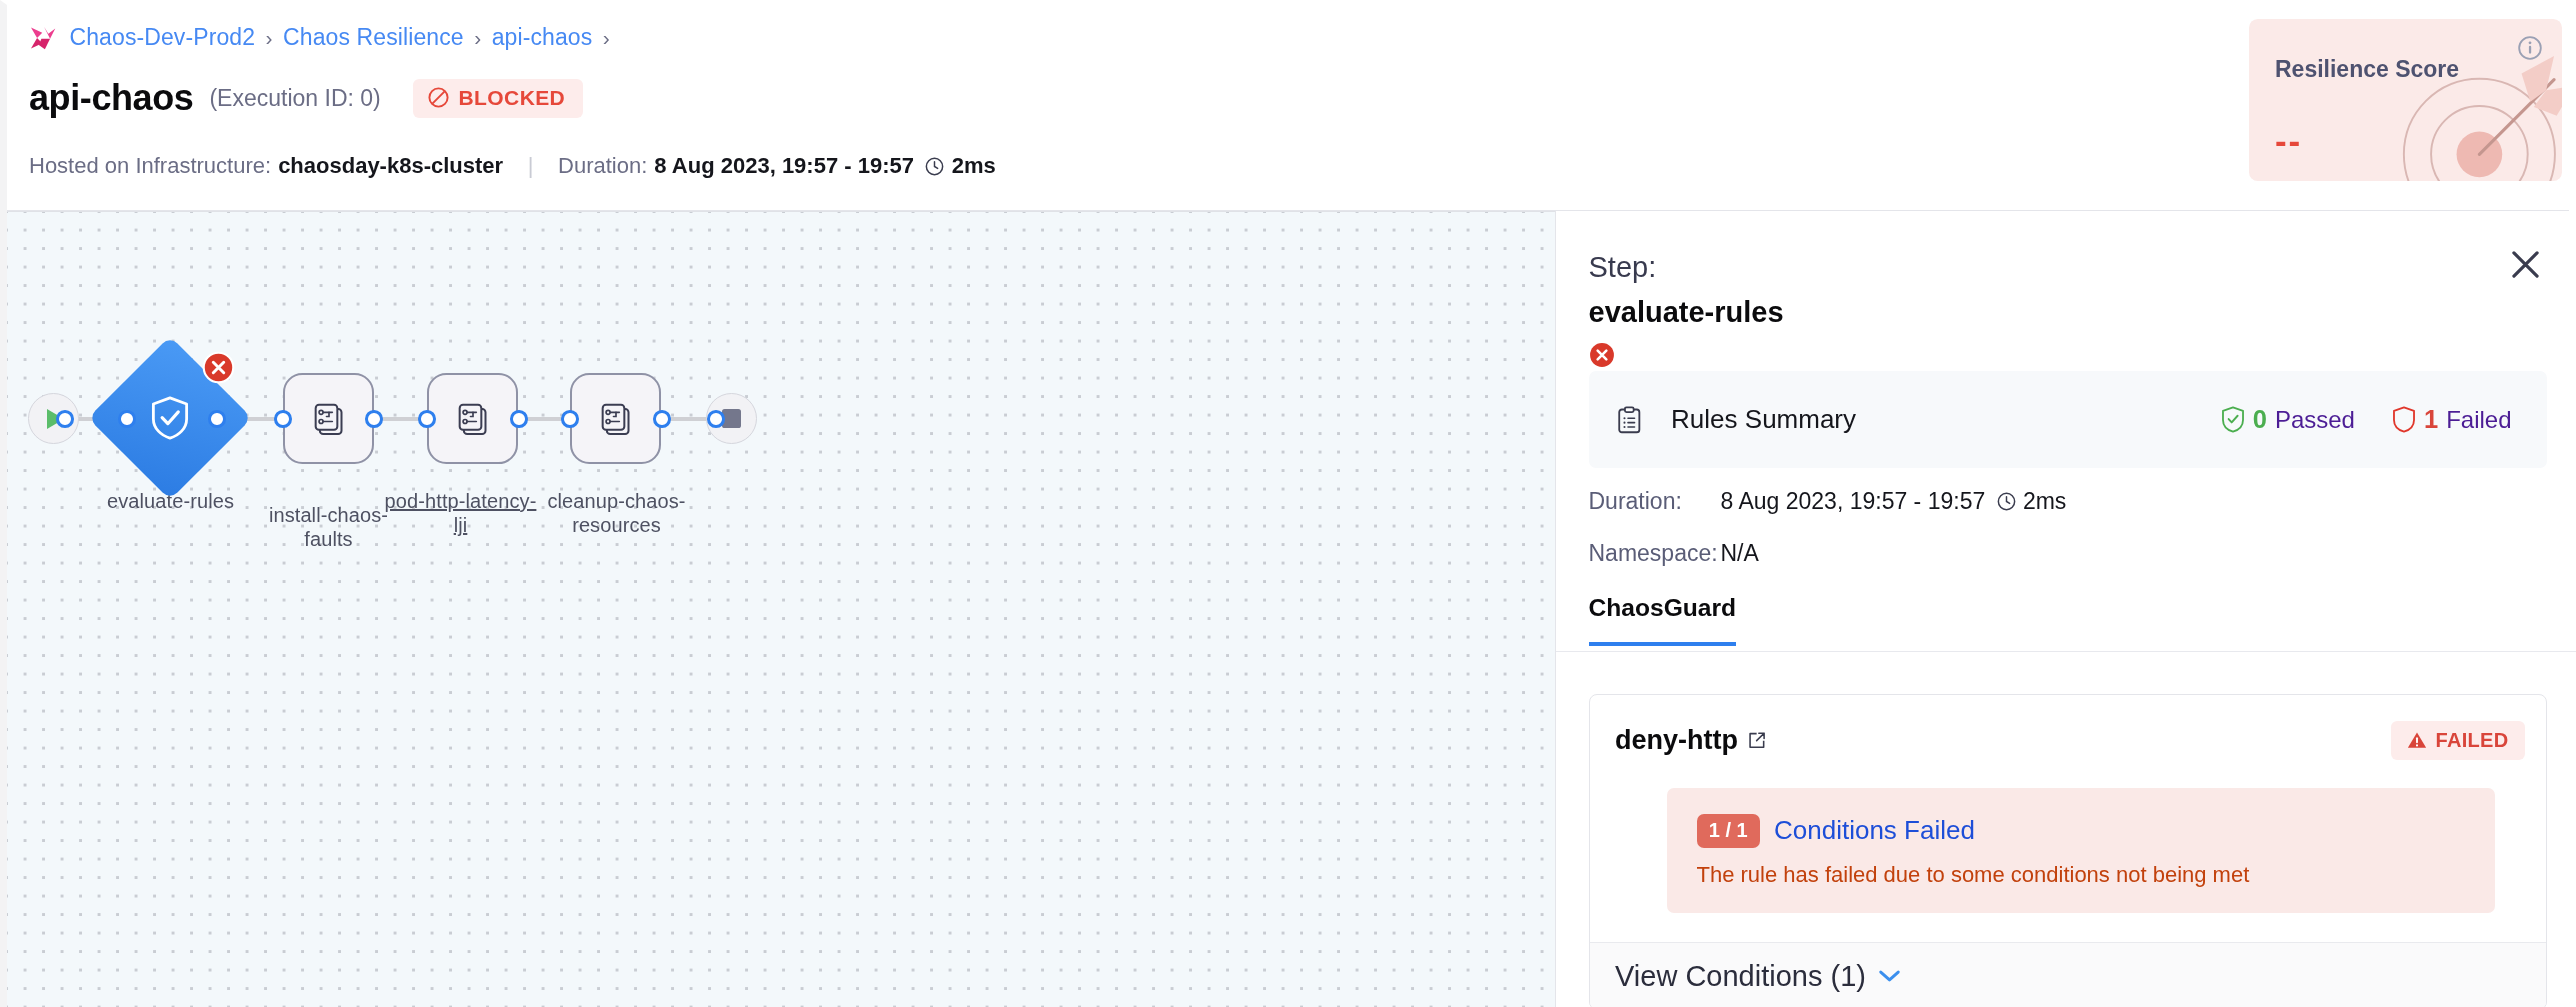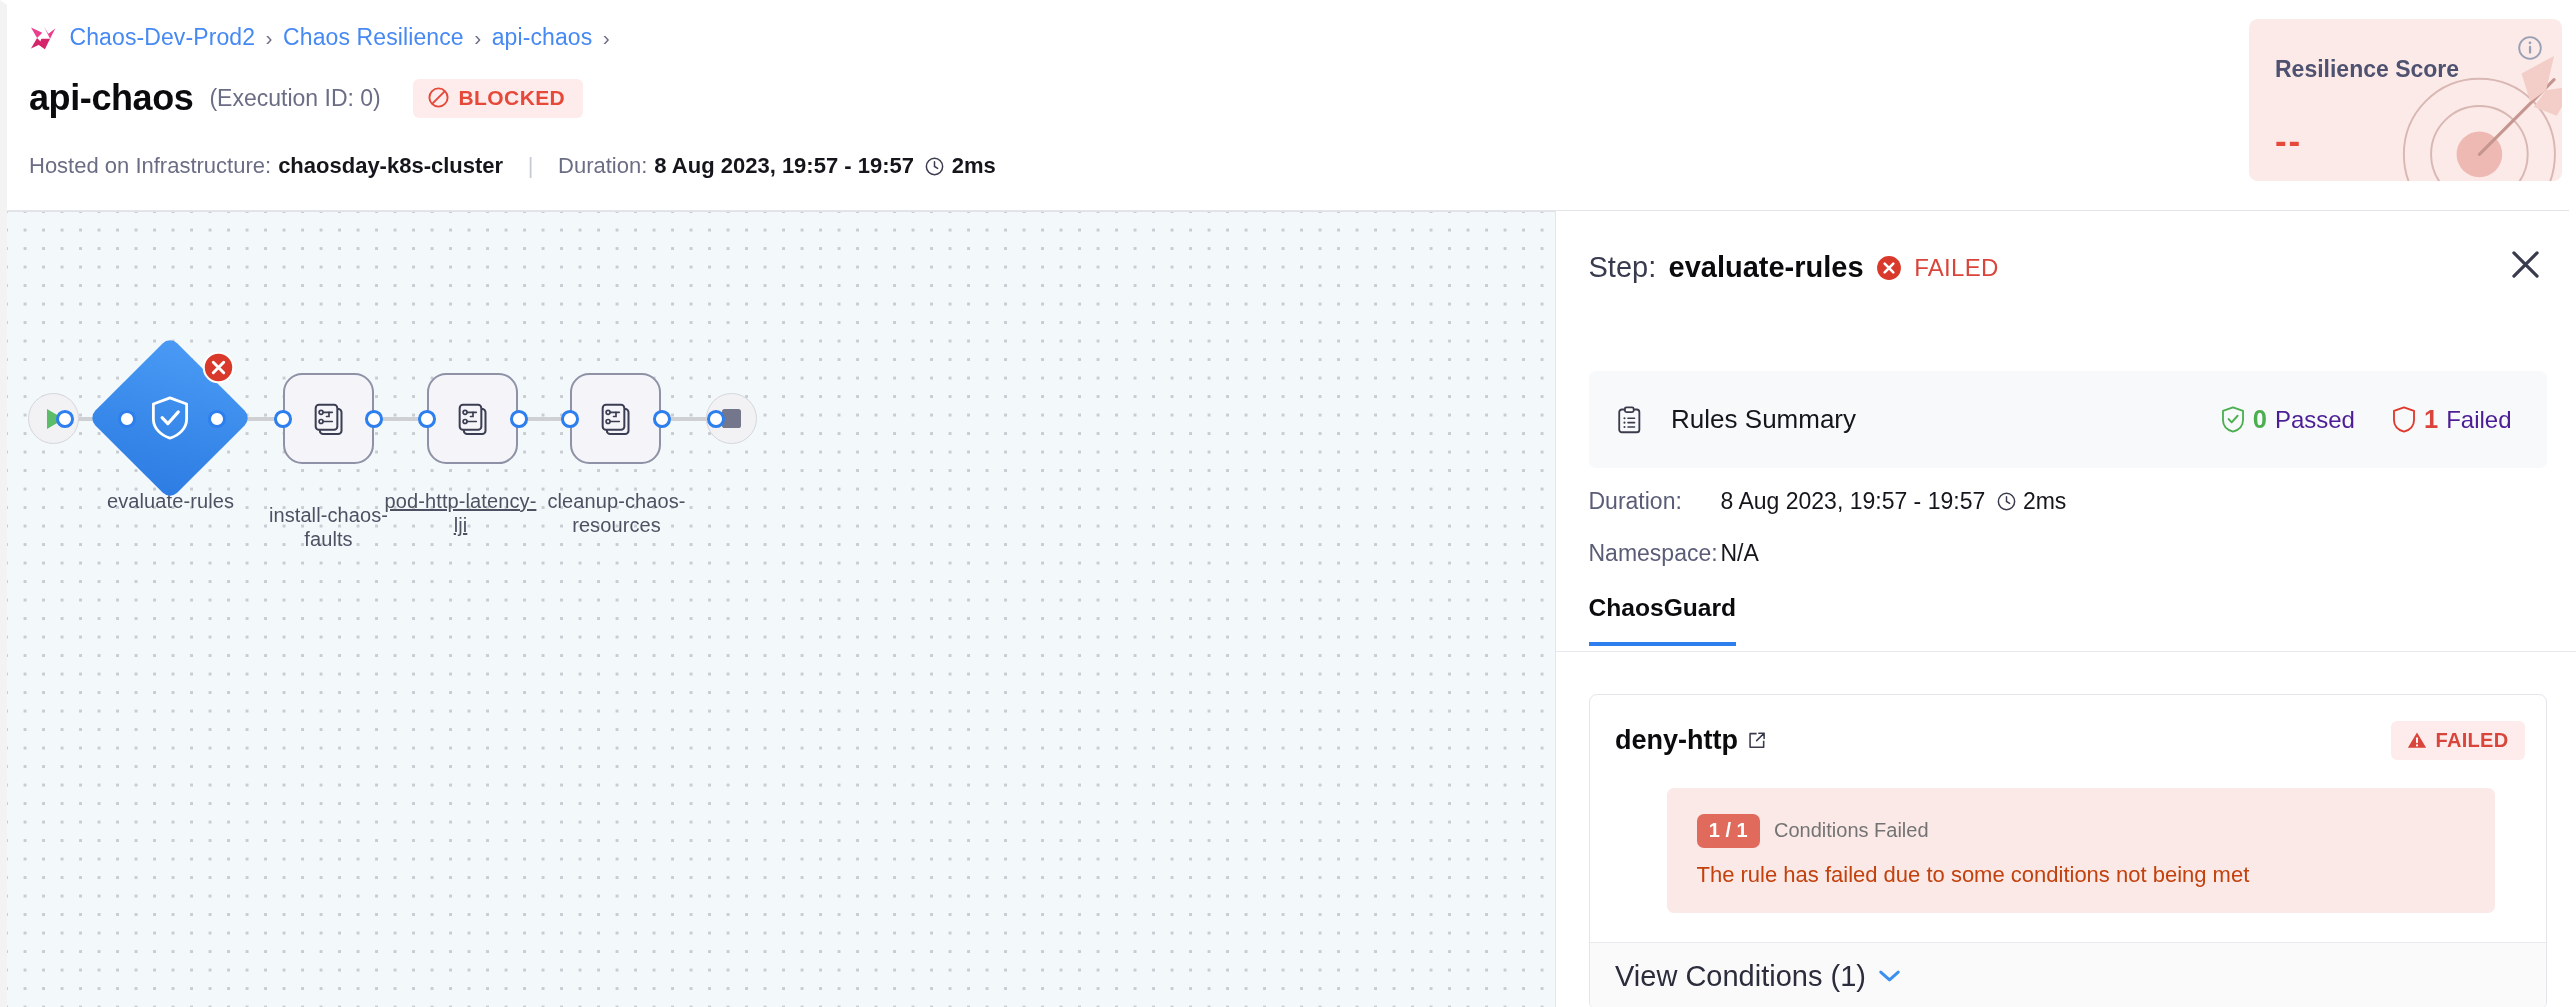--- a/index.html
+++ b/index.html
@@ -196,22 +196,22 @@
     width: 1021px; height: 797px;
     background: #ffffff;
     border-left: 0.9px solid #e4e5ea;
   }
   .panel-head {
     position: absolute; left: 0; top: 0;
     width: 100%; height: 141px;
   }
   .panel-title {
     position: absolute; left: 32.5px; top: 40px;
-    display: flex; align-items: center; gap: 12.3px;
-    font-size: 29px; color: #383a4e;
+    display: flex; gap: 12.3px;
+    font-size: 29px; color: #383a4e; flex-direction: column;
   }
   .panel-title b { color: #0b0b0d; font-weight: bold; }
   .ic-failed-circ { width: 26px; height: 26px; }
   .failed-txt { color: #d9453a; font-size: 24px; letter-spacing: 0.3px; }
   .close-x {
     position: absolute; right: 32px; top: 35px;
     width: 37px; height: 37px; cursor: pointer;
   }
 
   .rules-card {
@@ -297,21 +297,21 @@
   }
   .cond-row {
     position: absolute; left: 30px; top: 26px;
     display: flex; align-items: center; gap: 14px;
   }
   .cond-pill {
     background: #e06a5c; color: #ffffff;
     font-size: 20px; font-weight: bold;
     padding: 5.3px 12.3px; border-radius: 7px;
   }
-  .cond-lbl { color: #737373; font-size: 20px; }
+  .cond-lbl { color: #1d4ed8; font-size: 26px; }
   .cond-desc {
     position: absolute; left: 30px; top: 74px;
     font-size: 22px; color: #c2410c;
   }
 
   .view-cond {
     position: absolute;
     left: 0; bottom: 0;
     width: 100%; height: 67px;
     background: #fafafb;

